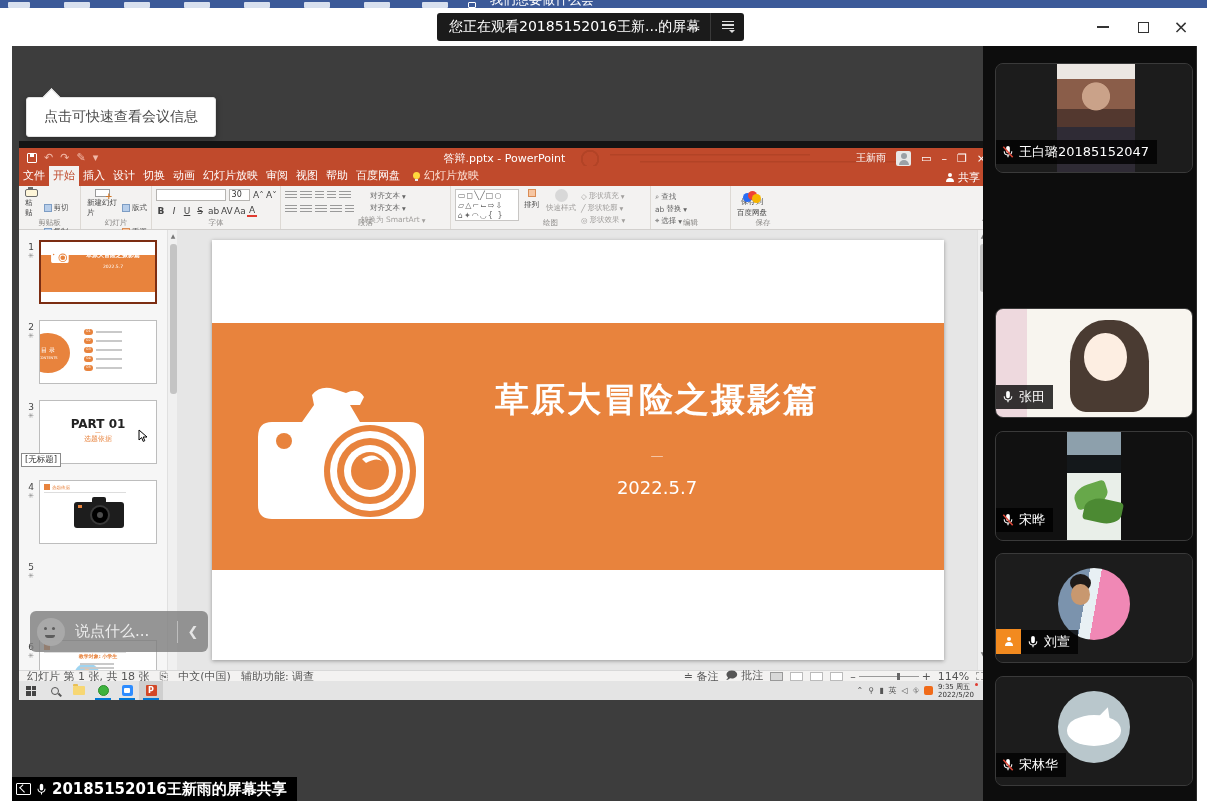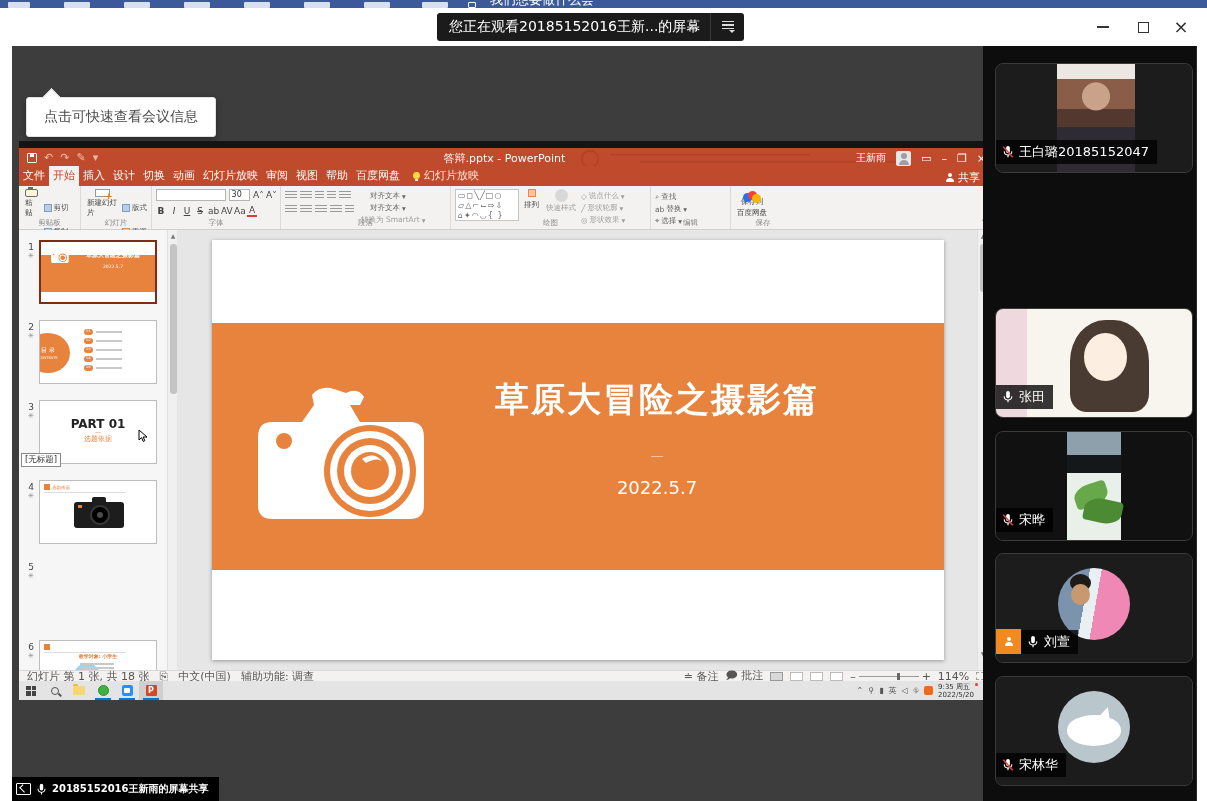--- a/index.html
+++ b/index.html
@@ -175,21 +175,21 @@
   
   #chatbox { position:absolute; left:18px; top:565px; width:178px; height:41px; background:rgba(125,125,125,.8); border-radius:6px; display:flex; align-items:center; z-index:30; }
   #chatbox .smiley { width:28px; height:28px; border-radius:50%; background:rgba(170,170,170,.95); margin-left:7px; position:relative; }
   #chatbox .smiley::before { content:""; position:absolute; left:7px; top:9px; width:3px; height:3px; border-radius:50%; background:#5d5d5d; box-shadow:8px 0 0 #5d5d5d; }
   #chatbox .smiley::after { content:""; position:absolute; left:8px; top:17px; width:10px; height:3px; border-radius:0 0 6px 6px; background:#5d5d5d; }
   #chatbox .ph { flex:1; color:#ececec; font-size:15px; padding-left:10px; }
   #chatbox .div { width:1px; height:22px; background:rgba(255,255,255,.4); }
   #chatbox .col { width:30px; text-align:center; color:#e5e5e5; font-size:13px; }
 
   
-  #share-label { position:absolute; left:0; top:731px; height:24px; background:#000; display:flex; align-items:center; gap:4px; padding:0 10px 0 4px; color:#fff; font-size:10px; font-weight:bold; z-index:40; }
+  #share-label { position:absolute; left:0; top:731px; height:24px; background:#000; display:flex; align-items:center; gap:4px; padding:0 10px 0 4px; color:#fff; font-size:15px; font-weight:bold; z-index:40; }
   .ss-ic { width:15px; height:12px; border:1.5px solid #fff; border-radius:1px; position:relative; }
   .ss-ic::after { content:""; position:absolute; left:3px; top:2px; width:6px; height:4px; border-bottom:1.5px solid #fff; border-left:1.5px solid #fff; transform:rotate(45deg); }
   .mic-svg { display:inline-block; vertical-align:middle; }
 
   
   #sidebar { left:983px; top:46px; width:213px; height:755px; background:#0d0d0d; }
   #rightstrip { left:1196px; top:46px; width:11px; height:755px; background:#fff; border-left:1px solid #2a2a2a; }
   .tile { position:absolute; left:12px; width:198px; height:110px; background:#232323; border:1px solid #3a3a3a; border-radius:8px; overflow:hidden; }
   .video { position:absolute; inset:0; }
   .tag { position:absolute; left:0; bottom:8px; display:flex; align-items:center; z-index:3; }
@@ -406,21 +406,21 @@
           <div class="gallery">▭◻╲╱□○<br>▱△⌐⌙⇨⇩<br>⌂✦◠◡{ }</div>
           <div class="bigbtn">
             <span class="mi"><span class="ic or"></span></span>
             <span>排列</span>
           </div>
           <div class="bigbtn gray">
             <span style="width:13px;height:13px;border-radius:50%;background:#d8d8d8;display:inline-block"></span>
             <span>快速样式</span>
           </div>
           <div class="mini-col">
-            <span class="dtext gray">◇ <span>说点什么</span> ▾</span>
+            <span class="dtext gray">◇ <span>形状填充</span> ▾</span>
             <span class="dtext gray">╱ <span>形状轮廓</span> ▾</span>
             <span class="dtext gray">◎ <span>形状效果</span> ▾</span>
           </div>
           <div class="glabel">绘图</div>
         </div>
 
         <div class="rg" style="width:80px">
           <div class="mini-col" style="padding-top:3px;">
             <span class="dtext">⌕ <span>查找</span></span>
             <span class="dtext">ab <span>替换</span> ▾</span>
@@ -614,20 +614,26 @@
           <span class="clock">
             <span class="dot"></span>
             <span>9:35 周五</span><br>
             <span>2022/5/20</span>
           </span>
           <span class="showdesk"></span>
         </div>
       </div>
     </div>
 
+    <div id="chatbox">
+      <span class="smiley"></span>
+      <span class="ph">说点什么...</span>
+      <span class="div"></span>
+      <span class="col">❮</span>
+    </div>
 
     <div id="share-label">
       <span class="ss-ic"></span>
       <svg class="mic-svg" width="13" height="15" viewBox="0 0 24 24">
           <path fill="#fff" d="M12 14a3.2 3.2 0 0 0 3.2-3.2V4.7a3.2 3.2 0 1 0-6.4 0v6.1A3.2 3.2 0 0 0 12 14zm5.6-3.2a5.6 5.6 0 0 1-11.2 0H4.6a7.4 7.4 0 0 0 6.4 7.3V21h2v-2.9a7.4 7.4 0 0 0 6.4-7.3h-1.8z"></path>
         </svg>
       <span>20185152016王新雨的屏幕共享</span>
     </div>
   </div>
 

